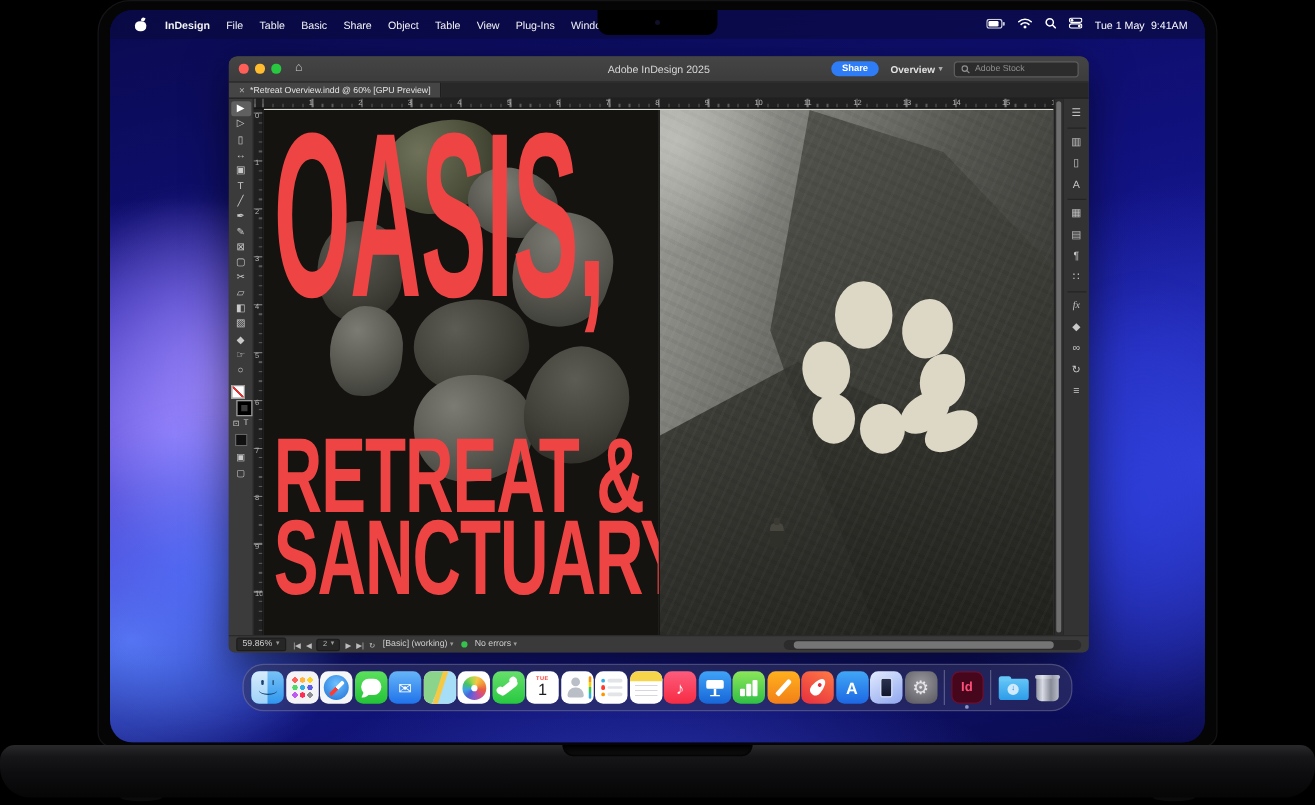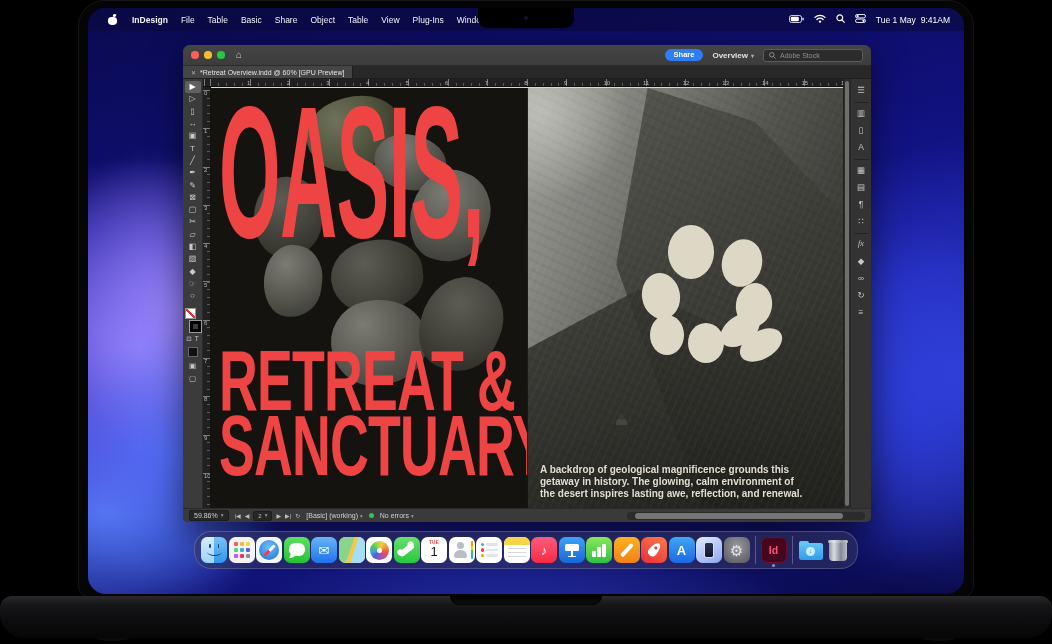--- a/index.html
+++ b/index.html
@@ -339,20 +339,21 @@
   <div id="notch">
       <span class="cam"></span>
     </div>
 
   <div id="idwin">
     <div id="titlebar">
       <span class="tl red"></span>
       <span class="tl yel"></span>
       <span class="tl grn"></span>
       <span id="home-glyph">⌂</span>
+      <span id="win-title">Adobe InDesign 2025</span>
       <div id="tb-right">
         <span id="share-btn">Share</span>
         <span id="workspace">
           <span>Overview</span>
           <span class="chev">▾</span>
         </span>
         <span id="stock-search">
           <svg width="7" height="7">
               <circle cx="2.8" cy="2.8" r="2.2" stroke="#8f8f8f" stroke-width="1" fill="none"></circle>
               <line x1="4.5" y1="4.5" x2="6.5" y2="6.5" stroke="#8f8f8f" stroke-width="1"></line>
@@ -485,26 +486,20 @@
                   <i class="e1"></i>
                     <i class="e2"></i>
                     <i class="e3"></i>
                     <i class="e4"></i>
                   <i class="e5"></i>
                     <i class="e6"></i>
                     <i class="e7"></i>
                     <i class="e8"></i>
                 </div>
                 <div id="person"></div>
-                <div id="caption">
-
-                <span class="cap-line" data-index="0">A backdrop of geological magnificence grounds this</span>
-                    <span class="cap-line" data-index="1">getaway in history. The glowing, calm environment of</span>
-                    <span class="cap-line" data-index="2">the desert inspires lasting awe, reflection, and renewal.</span>
-                  </div>
               </div>
             </div>
           </div>
         </div>
       </div>
 
       <div id="vscroll">
           <div class="thumb"></div>
         </div>
 

